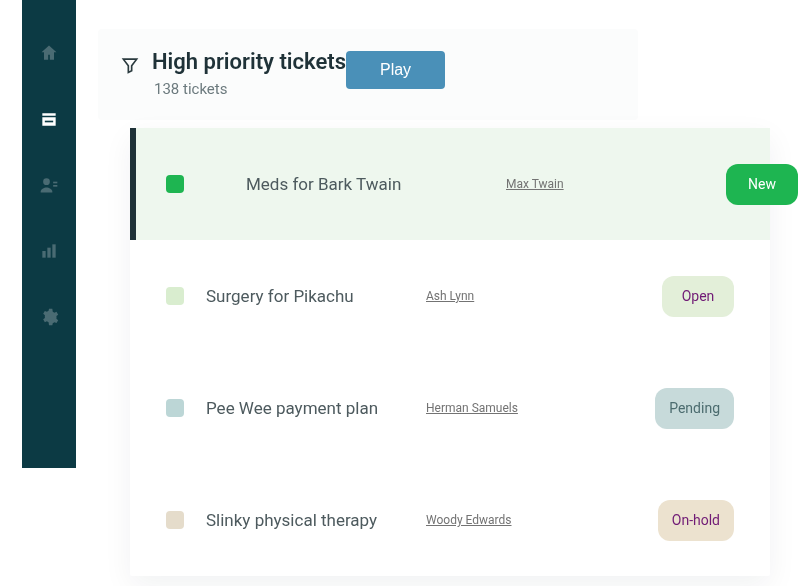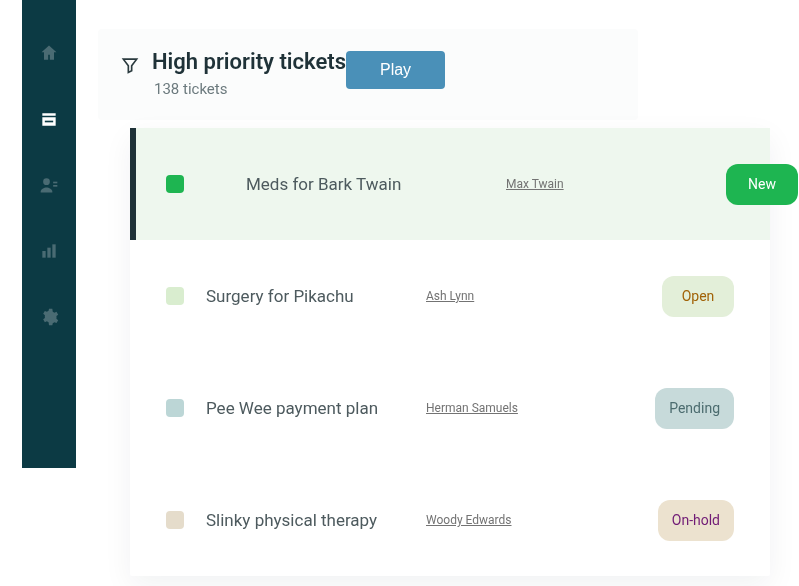--- a/index.html
+++ b/index.html
@@ -198,21 +198,21 @@
     <div class="row selected">
       <div class="chk" style="background: rgb(30, 181, 81);"></div>
       <div class="subject">Meds for Bark Twain</div>
       <div class="requester">Max Twain</div>
       <div class="badge" style="background: rgb(30, 181, 81); color: rgb(255, 255, 255);">New</div>
     </div>
     <div class="row">
       <div class="chk" style="background: rgb(217, 237, 207);"></div>
       <div class="subject">Surgery for Pikachu</div>
       <div class="requester">Ash Lynn</div>
-      <div class="badge" style="background: rgb(227, 239, 217); color: #a16207;">Open</div>
+      <div class="badge" style="background: rgb(227, 239, 217); color: #701a75;">Open</div>
     </div>
     <div class="row">
       <div class="chk" style="background: rgb(188, 214, 214);"></div>
       <div class="subject">Pee Wee payment plan</div>
       <div class="requester">Herman Samuels</div>
       <div class="badge" style="background: rgb(199, 218, 218); color: rgb(76, 108, 111);">Pending</div>
     </div>
     <div class="row">
       <div class="chk" style="background: rgb(229, 220, 203);"></div>
       <div class="subject">Slinky physical therapy</div>

